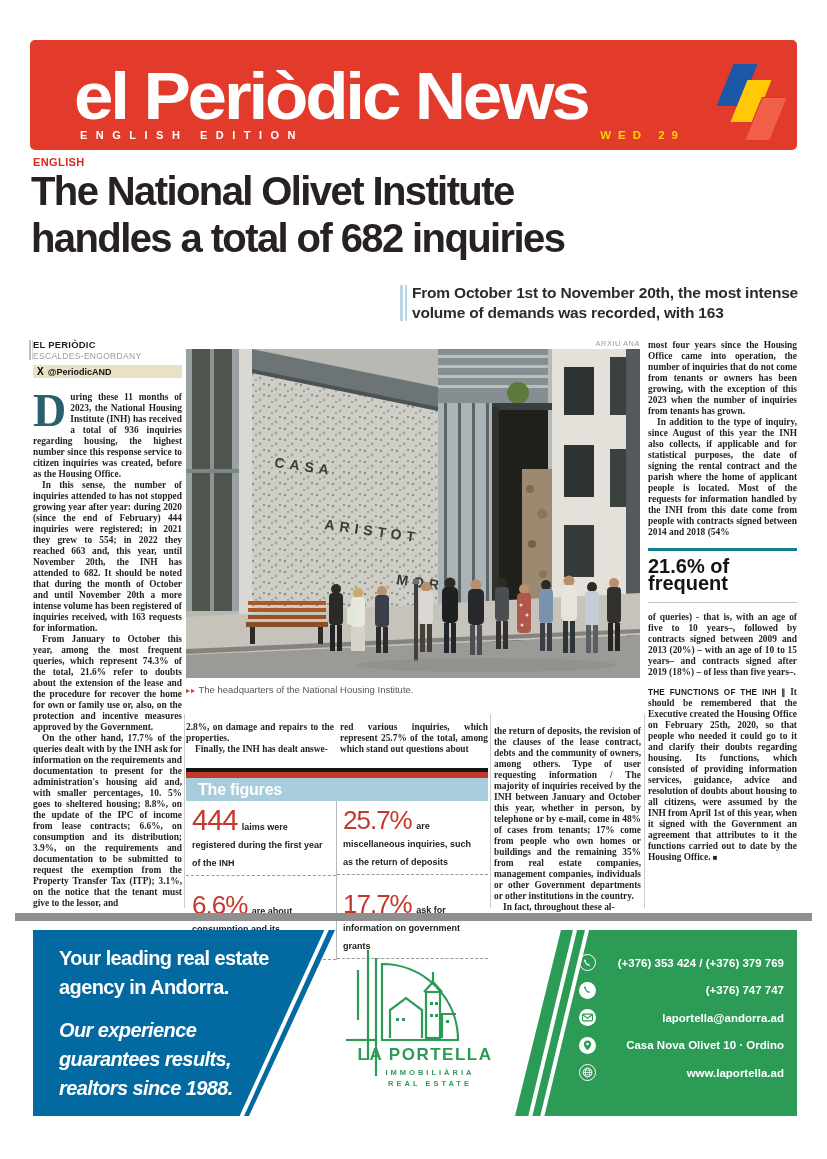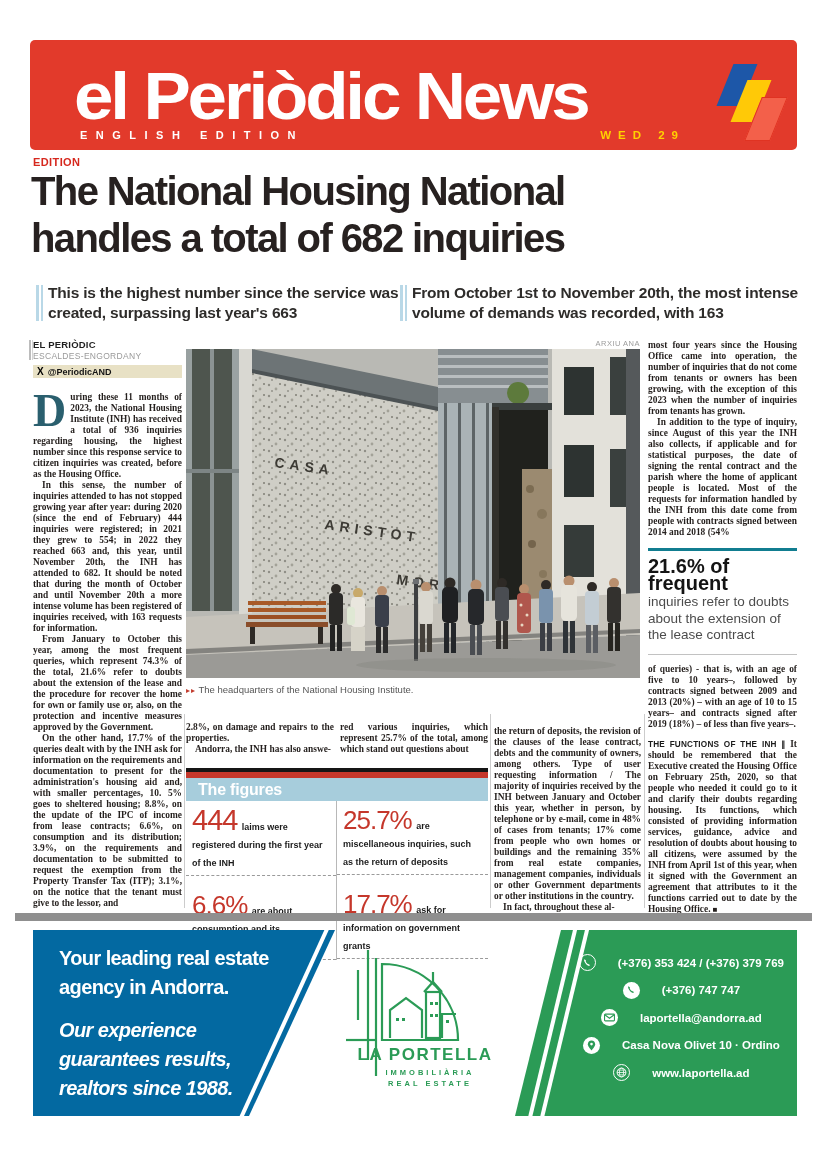--- a/index.html
+++ b/index.html
@@ -95,21 +95,21 @@
                    transform:rotate(24.5deg);}
   .ad-head{position:absolute;left:26px;top:14px;font-weight:700;font-size:20px;line-height:29px;
            letter-spacing:-.6px;}
   .ad-tag{position:absolute;left:26px;top:86px;font-weight:700;font-style:italic;font-size:20px;
           line-height:29px;letter-spacing:-.6px;}
   .ad-right{left:515px;top:930px;width:282px;height:186px;background:#2b9b56;
             clip-path:polygon(46px 0,100% 0,100% 100%,0 100%);overflow:hidden;color:#fff;}
   .ad-right .stripe{position:absolute;width:3.5px;height:260px;background:#fff;top:-30px;
                     transform:rotate(13.5deg);}
   .contacts{position:absolute;right:13px;top:24px;display:flex;flex-direction:column;gap:10.5px;}
-  .contact{display:flex;justify-content:center;align-items:center;gap:22px;
+  .contact{display:flex;justify-content:space-between;align-items:center;gap:22px;
            font-size:11.5px;font-weight:700;white-space:nowrap;}
   .cicon{width:17px;height:17px;border-radius:50%;display:flex;align-items:center;
          justify-content:center;flex:0 0 auto;}
   .cicon.solid{background:#fff;}
   .cicon.ring{border:1.6px solid #fff;box-sizing:border-box;}
   .logo-wrap{left:338px;top:948px;width:175px;height:158px;text-align:center;}
 </style>
 </head>
 <body>
 
@@ -119,30 +119,26 @@
     <div class="abs m-title">el Periòdic News</div>
     <div class="abs m-edition">ENGLISH EDITION</div>
     <div class="abs m-date">WED 29</div>
     <div class="abs slashes">
       <div class="slash blue"></div>
       <div class="slash yellow"></div>
       <div class="slash red"></div>
     </div>
   </div>
 
-  <div class="abs kicker">EDITION</div>
+  <div class="abs kicker">ENGLISH</div>
   <div class="abs headline">
-    <div>The National Housing National</div>
+    <div>The National Olivet Institute</div>
     <div>handles a total of 682 inquiries</div>
   </div>
 
-  <div class="abs standfirst sf1">
-    <span class="bars"></span>
-    <span>This is the highest number since the service was created, surpassing last year's 663</span>
-  </div>
   <div class="abs standfirst sf2">
     <span class="bars"></span>
     <span>From October 1st to November 20th, the most intense volume of demands was recorded, with 163</span>
   </div>
 
   <div class="abs byline">
     <span class="by-rule"></span>
     <div class="by-outlet">EL PERIÒDIC</div>
     <div class="by-place">ESCALDES-ENGORDANY</div>
     <div class="by-handle">
@@ -323,38 +319,37 @@
 
   <div class="abs col c1">
     <p><span class="dropcap">D</span><span>uring these 11 months of 2023, the National Housing Institute (INH) has received a total of 936 inquiries regarding housing, the highest number since this response service to citizen inquiries was created, before as the Housing Office.</span></p>
     <p class="ind">In this sense, the number of inquiries attended to has not stopped growing year after year: during 2020 (since the end of February) 444 inquiries were registered; in 2021 they grew to 554; in 2022 they reached 663 and, this year, until November 20th, the INH has attended to 682. It should be noted that during the month of October and until November 20th a more intense volume has been registered of inquiries received, with 163 requests for information.</p>
     <p class="ind">From January to October this year, among the most frequent queries, which represent 74.3% of the total, 21.6% refer to doubts about the extension of the lease and the procedure for recover the home for own or family use or, also, on the protection and incentive measures approved by the Government.</p>
     <p class="ind">On the other hand, 17.7% of the queries dealt with by the INH ask for information on the requirements and documentation to present for the administration's housing aid and, with smaller percentages, 10. 5% goes to sheltered housing; 8.8%, on the update of the IPC of income from lease contracts; 6.6%, on consumption and its distribution; 3.9%, on the requirements and documentation to be submitted to request the exemption from the Property Transfer Tax (ITP); 3.1%, on the notice that the tenant must give to the lessor, and</p>
   </div>
 
   <div class="abs col c2">
     <p>2.8%, on damage and repairs to the properties.</p>
-    <p class="ind">Andorra, the INH has also answe-</p>
+    <p class="ind">Finally, the INH has dealt answe-</p>
   </div>
 
   <div class="abs col c3">
     <p>red various inquiries, which represent 25.7% of the total, among which stand out questions about</p>
   </div>
 
   <div class="abs col c4">
     <p>the return of deposits, the revision of the clauses of the lease contract, debts and the community of owners, among others. Type of user requesting information / The majority of inquiries received by the INH between January and October this year, whether in person, by telephone or by e-mail, come in 48% of cases from tenants; 17% come from people who own homes or buildings and the remaining 35% from real estate companies, management companies, individuals or other Government departments or other institutions in the country.</p>
     <p class="ind">In fact, throughout these al-</p>
   </div>
 
   <div class="abs col c5">
     <p>most four years since the Housing Office came into operation, the number of inquiries that do not come from tenants or owners has been growing, with the exception of this 2023 when the number of inquiries from tenants has grown.</p>
     <p class="ind">In addition to the type of inquiry, since August of this year the INH also collects, if applicable and for statistical purposes, the date of signing the rental contract and the parish where the home of applicant people is located. Most of the requests for information handled by the INH from this date come from people with contracts signed between 2014 and 2018 (54%</p>
     <div class="pullquote">
       <div class="pq-strong">21.6% of frequent</div>
-      <div class="pq-rest">inquiries refer to doubts about the extension of the lease contract</div>
     </div>
     <p>of queries) - that is, with an age of five to 10 years–, followed by contracts signed between 2009 and 2013 (20%) – with an age of 10 to 15 years– and contracts signed after 2019 (18%) – of less than five years–.</p>
     <p style="margin-top:9px;"><span class="runlabel">THE FUNCTIONS OF THE INH ∥ </span><span>It should be remembered that the Executive created the Housing Office on February 25th, 2020, so that people who needed it could go to it and clarify their doubts regarding housing. Its functions, which consisted of providing information services, guidance, advice and resolution of doubts about housing to all citizens, were assumed by the INH from April 1st of this year, when it signed with the Government an agreement that attributes to it the functions carried out to date by the Housing Office. </span><span class="endmark">■</span></p>
   </div>
 
   <div class="abs figbox">
     <div class="fig-black"></div>
     <div class="fig-red"></div>
     <div class="fig-band">
       <span class="fig-title">The figures</span>

